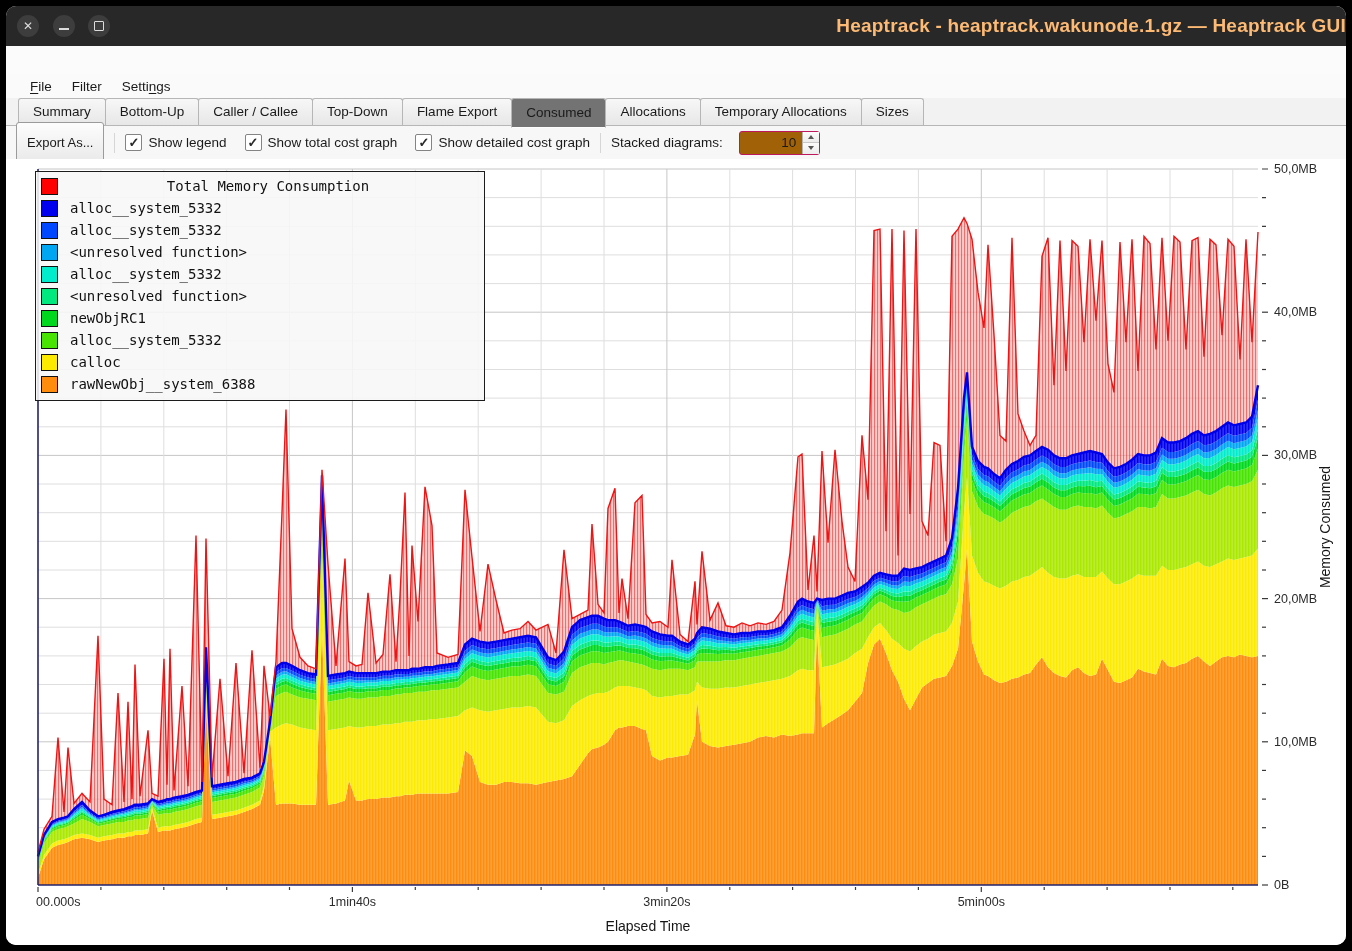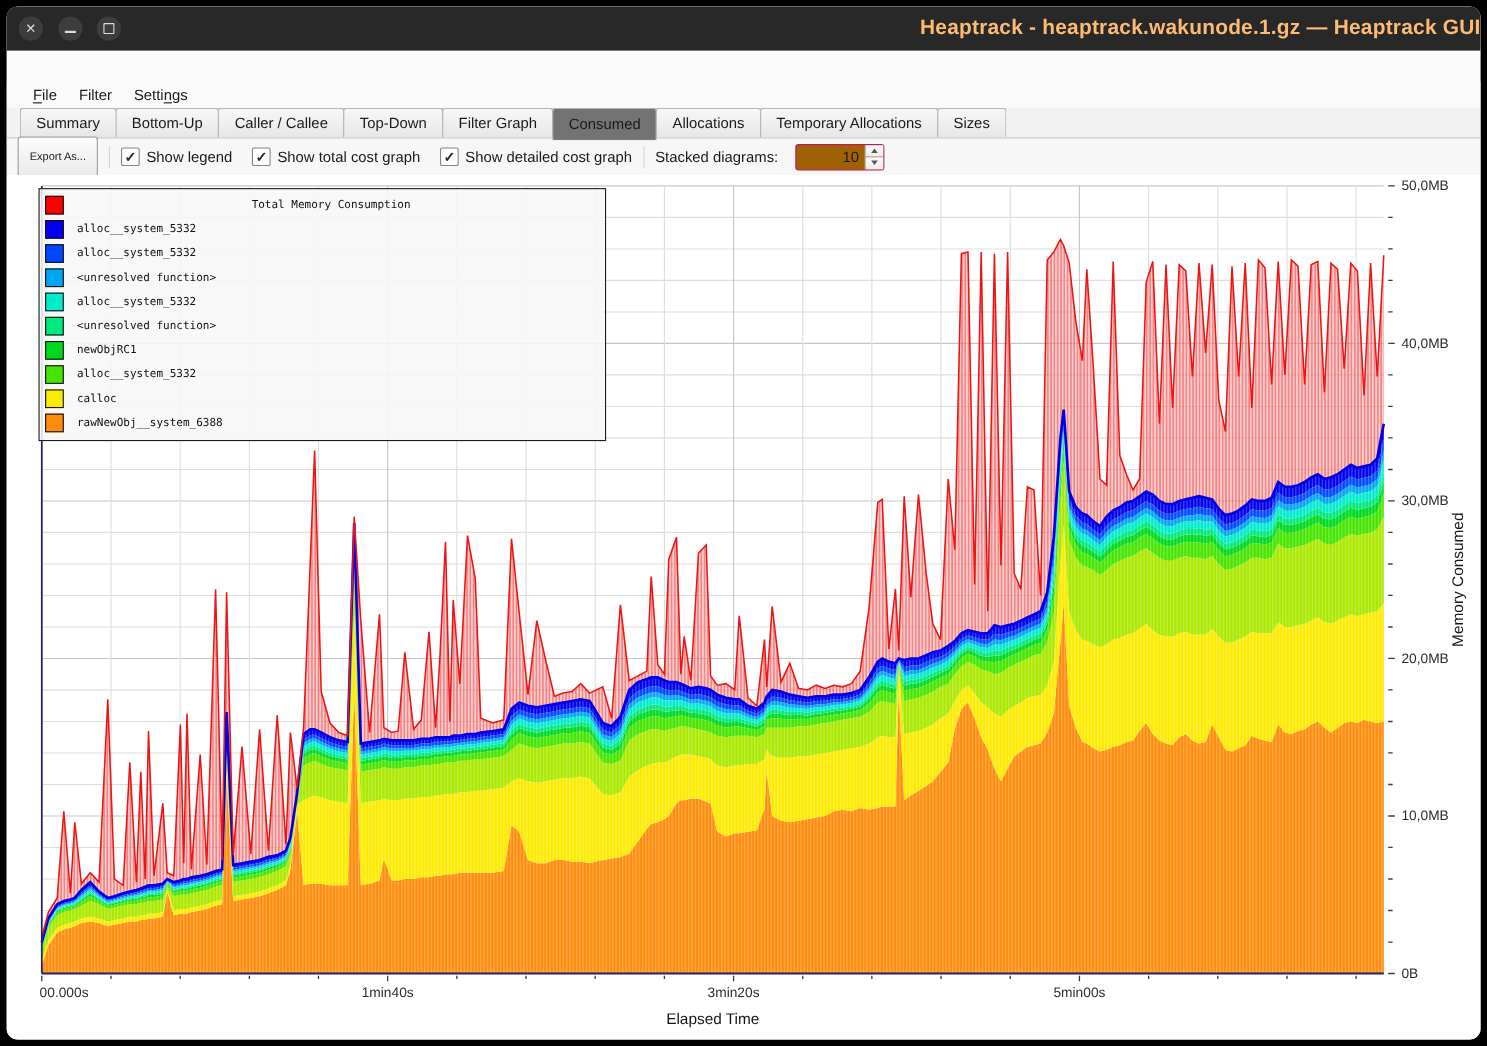--- a/index.html
+++ b/index.html
@@ -25,43 +25,43 @@
   #tabbar{height:28px;background:#f2f2f2;display:flex;align-items:flex-start;padding-left:12px;
     border-bottom:1px solid #b6b6b6;box-sizing:border-box;}
   .tab{height:26px;line-height:25px;padding:0 14px;font-size:13.5px;color:#1a1a1a;
     background:linear-gradient(#f7f7f7,#e7e7e7);border:1px solid #b6b6b6;border-bottom:none;
     border-radius:3px 3px 0 0;margin-right:-1px;cursor:default;white-space:nowrap;}
   .tab.active{background:#737373;height:28px;line-height:27px;position:relative;z-index:2;
     border-bottom:1px solid #fdfdfd;margin-bottom:-1px;}
   
   #toolbar{height:33px;background:#f7f7f7;display:flex;align-items:center;padding-left:10px;
     font-size:13.5px;color:#1a1a1a;gap:10px;}
-  #export-btn{font-size:10px;padding:12px 10px;background:linear-gradient(#fdfdfd,#e9e9e9);
+  #export-btn{font-size:13px;padding:12px 10px;background:linear-gradient(#fdfdfd,#e9e9e9);
     border:1px solid #9b9b9b;border-radius:3px;color:#1a1a1a;cursor:default;}
   .tb-sep{width:1px;height:20px;background:#d6d6d6;}
   .cb-wrap{display:flex;align-items:center;gap:6px;cursor:default;}
   .cb-box{width:15px;height:15px;background:#fff;border:1px solid #848484;border-radius:2px;
     display:flex;align-items:center;justify-content:center;font-size:13px;color:#2a2a2a;
     font-weight:bold;line-height:1;}
   #spin-wrap{display:flex;align-items:center;gap:16px;}
   #spinbox{display:flex;border:1px solid #be185d;border-radius:3px;background:#a16207;height:22px;padding-left:36px;}
   #spin-value{width:26px;display:flex;align-items:center;justify-content:center;font-size:13.5px;}
   #spin-btns{display:flex;flex-direction:column;border-left:1px solid #b4b4b4;width:16px;}
   .spin-btn{flex:1;display:flex;align-items:center;justify-content:center;background:linear-gradient(#fbfbfb,#ececec);cursor:default;}
   .spin-btn:first-child{border-bottom:1px solid #c8c8c8;}
   .tri-up{width:0;height:0;border-left:3.5px solid transparent;border-right:3.5px solid transparent;
     border-bottom:4.5px solid #555;}
   .tri-down{width:0;height:0;border-left:3.5px solid transparent;border-right:3.5px solid transparent;
     border-top:4.5px solid #555;}
   
   #chart-region{position:relative;height:808px;background:#fff;}
   #chart-svg{position:absolute;left:0;top:0;}
-  #legend{position:absolute;left:29px;top:12px;width:516px;background:rgba(247,247,247,0.88);
+  #legend{position:absolute;left:29px;top:12px;width:450px;background:rgba(247,247,247,0.88);
     border:1px solid #1c1c1c;padding:3px 6px 5px 5px;box-sizing:border-box;
-    font-family:"DejaVu Sans Mono","Liberation Mono",monospace;font-size:10px;color:#111;}
+    font-family:"DejaVu Sans Mono","Liberation Mono",monospace;font-size:14px;color:#111;}
   .lrow{display:flex;align-items:center;height:22px;}
   .swatch{width:17px;height:17px;border:1px solid #111;box-sizing:border-box;flex:0 0 17px;}
   .lrow .ltext{margin-left:12px;white-space:pre;}
   .lrow.ltitle-row .ltext{flex:1;text-align:center;margin-left:0;}
 </style>
 </head>
 <body>
 
 <div id="window">
   <div id="titlebar">
@@ -79,21 +79,21 @@
       <div class="menu-item"><u>F</u>ile</div>
       <div class="menu-item">Filter</div>
       <div class="menu-item">Setti<u>n</u>gs</div>
     </div>
 
   <div id="tabbar">
       <div class="tab">Summary</div>
       <div class="tab">Bottom-Up</div>
       <div class="tab">Caller / Callee</div>
       <div class="tab">Top-Down</div>
-      <div class="tab">Filter Graph</div>
+      <div class="tab">Flame Export</div>
       <div class="tab active">Consumed</div>
       <div class="tab">Allocations</div>
       <div class="tab">Temporary Allocations</div>
       <div class="tab">Sizes</div>
     </div>
 
   <div id="toolbar">
     <button id="export-btn">Export As...</button>
     <span class="tb-sep"></span>
     <span id="cb-container" style="display:flex;align-items:center;gap:18px;">

